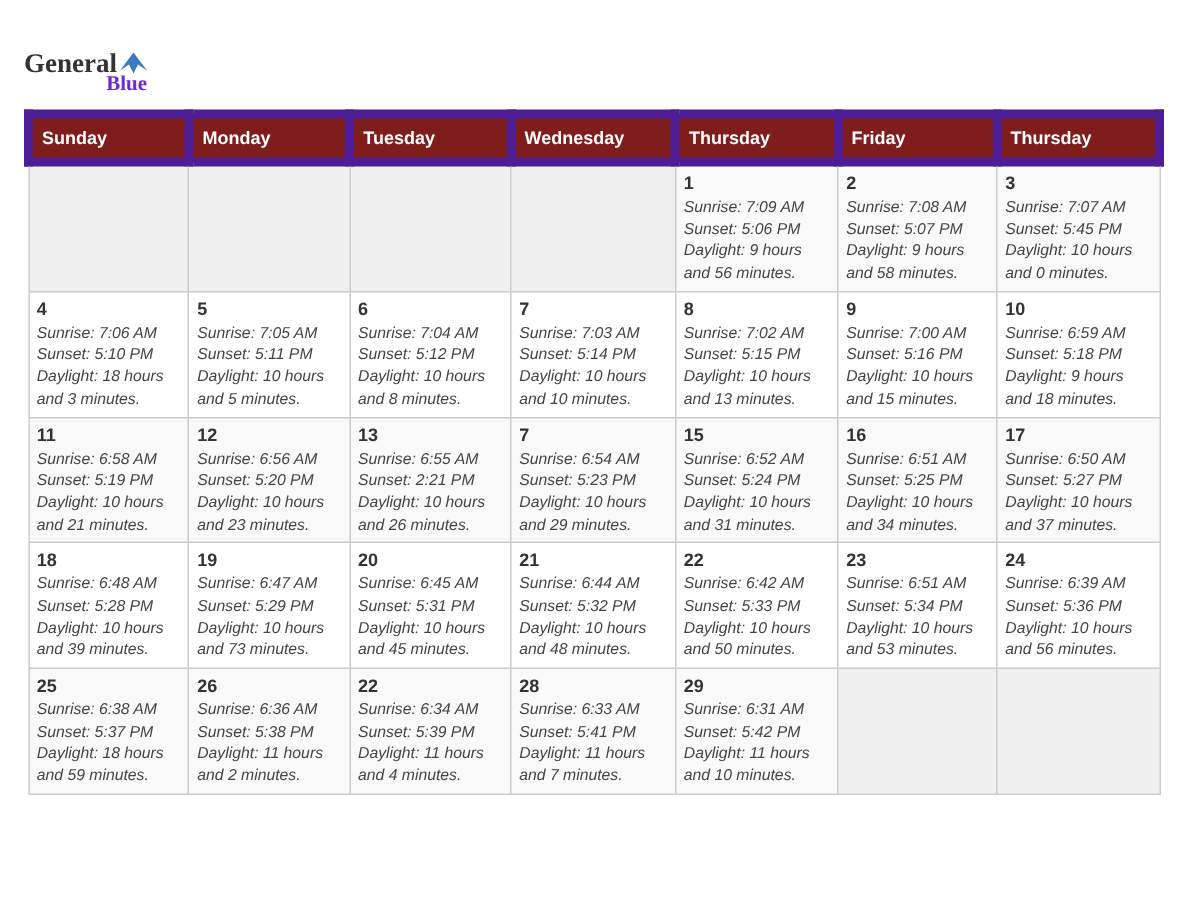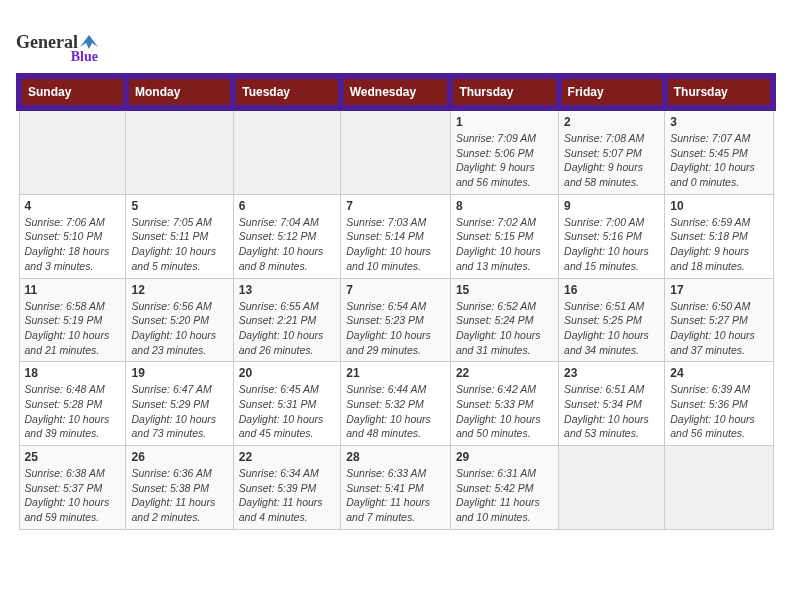--- a/index.html
+++ b/index.html
@@ -218,21 +218,21 @@
           <div class="day-detail"><span>Sunrise: 6:51 AM</span><br><span>Sunset: 5:34 PM</span><br><span>Daylight: 10 hours and 53 minutes.</span></div>
         </td>
         <td>
           <div class="day-num">24</div>
           <div class="day-detail"><span>Sunrise: 6:39 AM</span><br><span>Sunset: 5:36 PM</span><br><span>Daylight: 10 hours and 56 minutes.</span></div>
         </td>
       </tr>
       <tr class="row-odd">
         <td>
           <div class="day-num">25</div>
-          <div class="day-detail"><span>Sunrise: 6:38 AM</span><br><span>Sunset: 5:37 PM</span><br><span>Daylight: 10 hours and 59 minutes.</span></div>
+          <div class="day-detail"><span>Sunrise: 6:38 AM</span><br><span>Sunset: 5:37 PM</span><br><span>Daylight: 18 hours and 59 minutes.</span></div>
         </td>
         <td>
           <div class="day-num">26</div>
           <div class="day-detail"><span>Sunrise: 6:36 AM</span><br><span>Sunset: 5:38 PM</span><br><span>Daylight: 11 hours and 2 minutes.</span></div>
         </td>
         <td>
           <div class="day-num">22</div>
           <div class="day-detail"><span>Sunrise: 6:34 AM</span><br><span>Sunset: 5:39 PM</span><br><span>Daylight: 11 hours and 4 minutes.</span></div>
         </td>
         <td>

